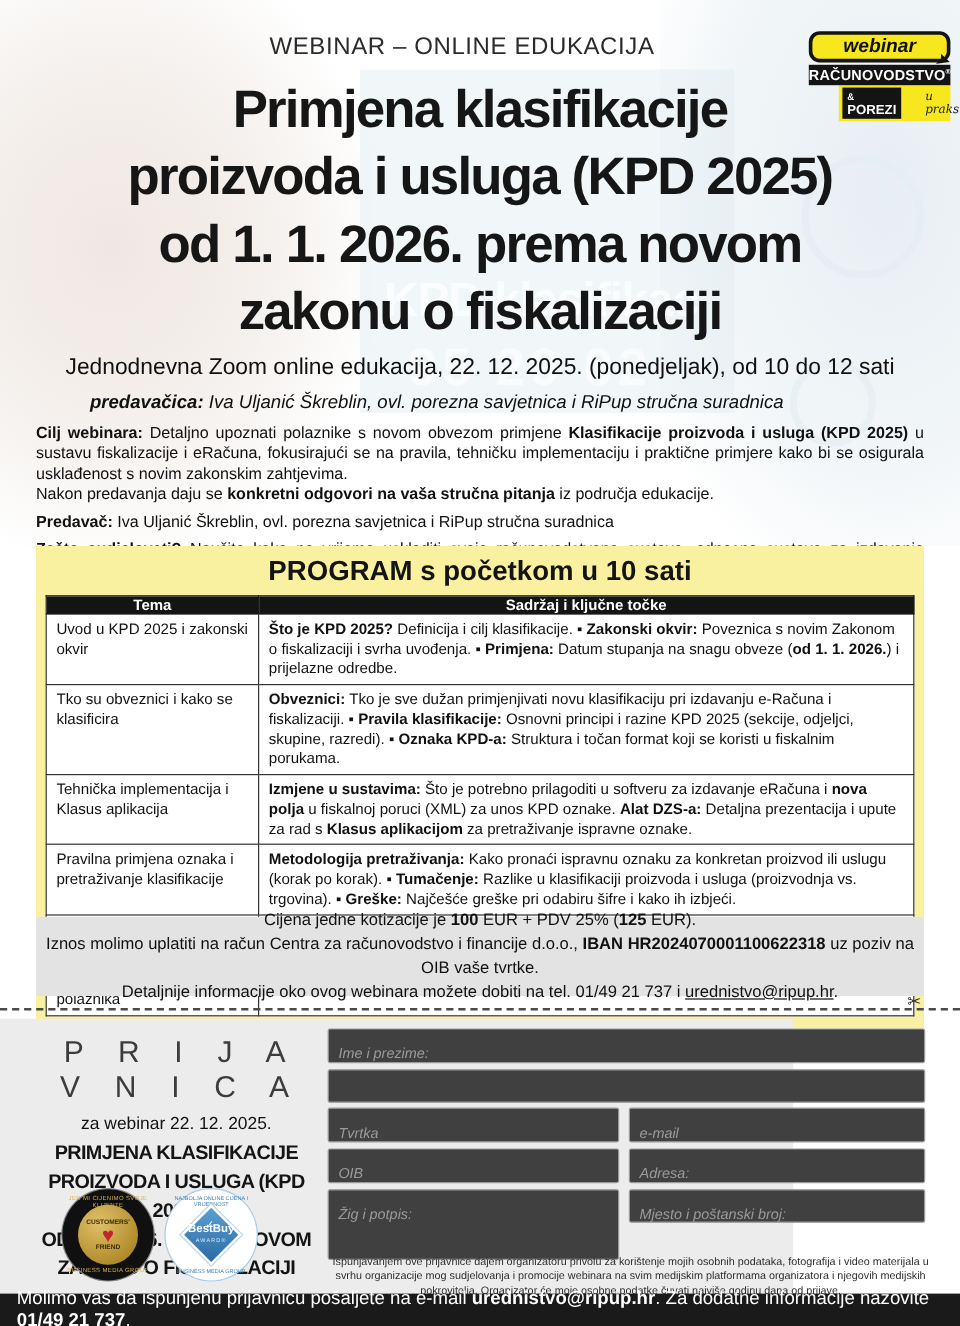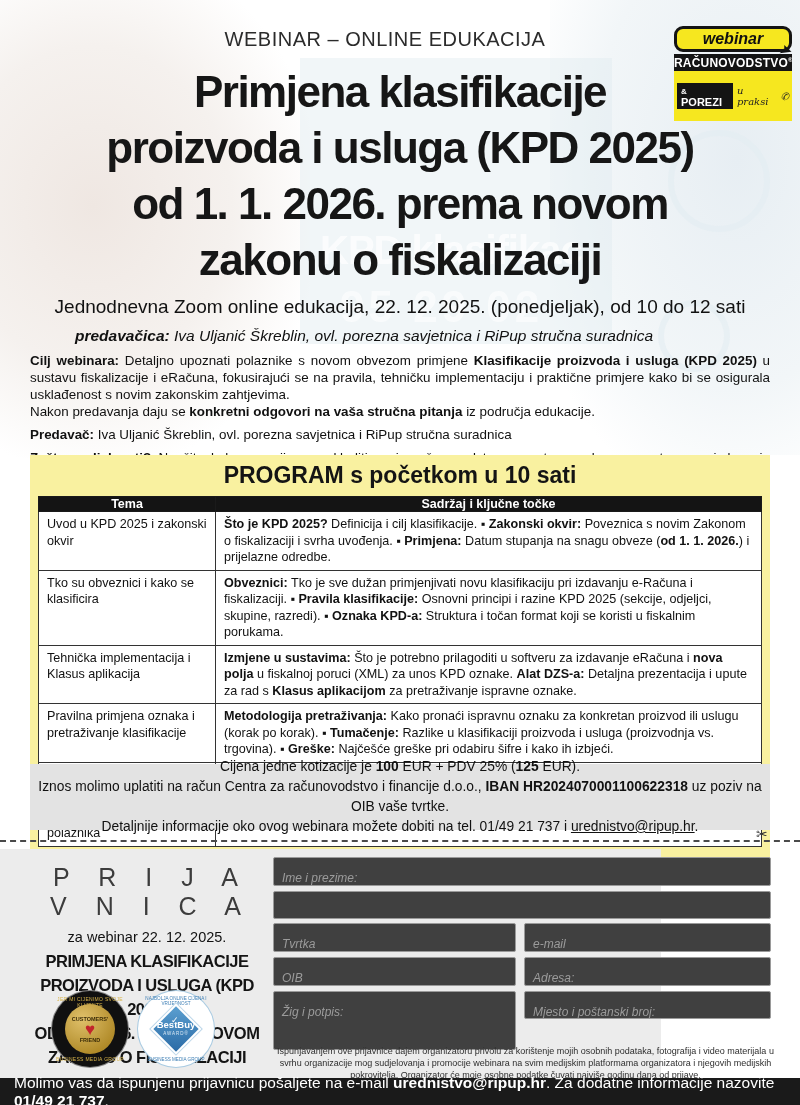--- a/index.html
+++ b/index.html
@@ -27,21 +27,21 @@
     font-weight:bold;font-size:44px;line-height:56px;letter-spacing:-1.5px;color:#161616;}
 
   
   .brand{position:absolute;top:26px;right:8px;width:118px;z-index:2;}
   .brand-webinar{position:relative;background:#f6e71f;border:3px solid #141414;border-radius:9px;
     text-align:center;font-weight:bold;font-style:italic;font-size:16px;padding:1px 2px;color:#111;}
   .brand-cursor{position:absolute;right:-2px;bottom:-8px;font-size:13px;transform:rotate(15deg);color:#111;}
   .brand-racun{margin-top:2px;background:#141414;color:#fff;font-weight:bold;font-size:12px;
     text-align:center;padding:2px 0 1px;letter-spacing:.2px;position:relative;}
   .brand-racun sup{font-size:6px;}
-  .brand-porezi{background:#f6e71f;display:flex;align-items:center;gap:4px;padding:12px 3px;}
+  .brand-porezi{background:#f6e71f;display:flex;align-items:center;gap:20px;padding:2px 3px;margin-left:25px;}
   .brand-porezi .pz{background:#141414;color:#fff;font-weight:bold;font-size:11px;padding:1px 4px;}
   .brand-porezi .pz small{font-size:8px;}
   .brand-porezi .praksi{font-family:"DejaVu Serif",serif;font-style:italic;font-size:10px;color:#222;}
 
   
   .subtitle{position:absolute;top:296px;left:0;width:800px;text-align:center;font-size:19px;color:#111;}
   .lecturer{position:absolute;top:327px;left:0;width:728px;text-align:center;
     font-style:italic;font-size:15.5px;color:#111;}
 
   

